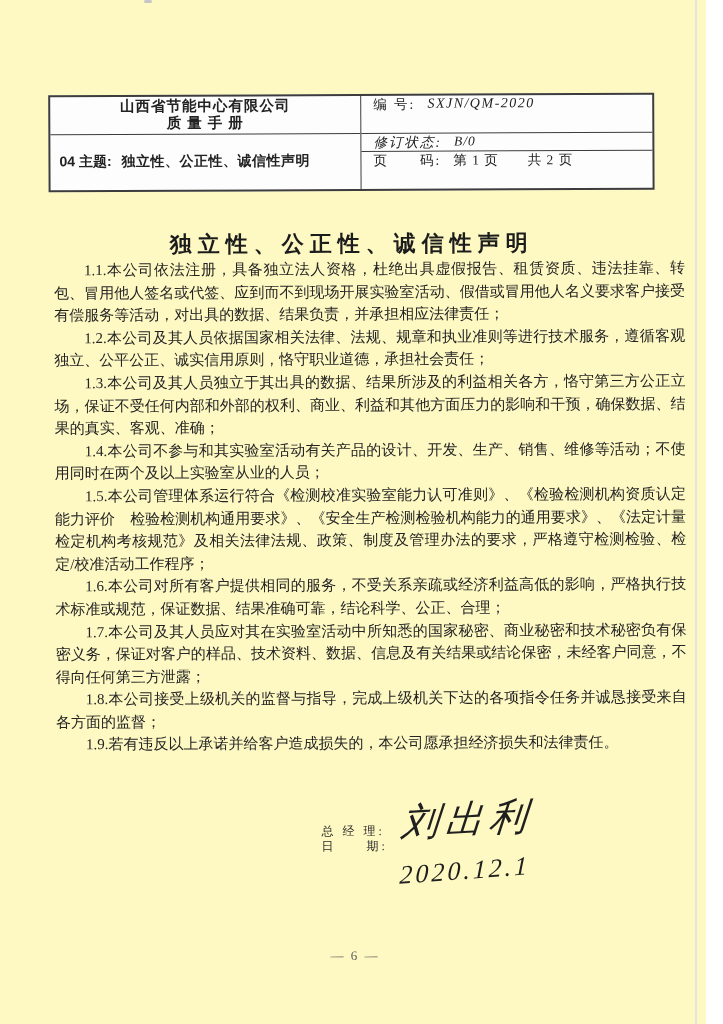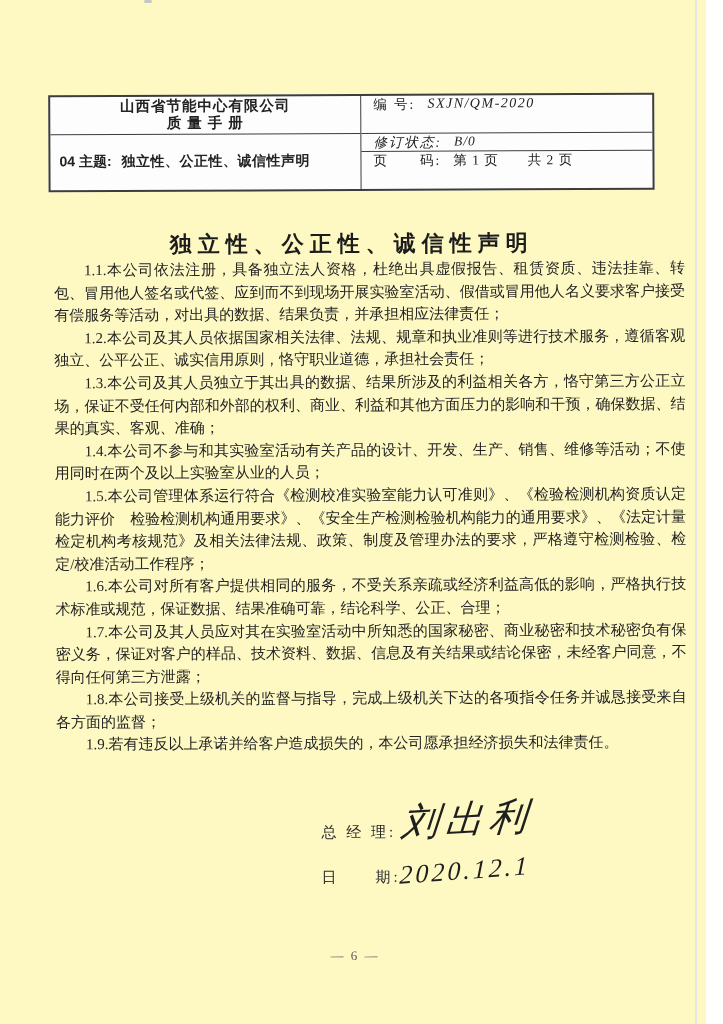--- a/index.html
+++ b/index.html
@@ -129,27 +129,27 @@
     text-align: justify;
     color: #242424;
   }
   .doc-body p {
     margin: 0;
     text-indent: 2em;
   }
   
   .sig-row { position: absolute; }
   .sig-label {
-    font-size: 15px;
+    font-size: 12px;
     letter-spacing: 3px;
     white-space: pre;
     color: #2a2a2a;
   }
   .sig-manager-label { left: 320px; top: 823px; }
-  .sig-date-label { left: 320px; top: 868px; }
+  .sig-date-label { left: 320px; top: 838px; }
   .handwriting {
     position: absolute;
     font-style: italic;
     color: #1f1f1f;
     white-space: nowrap;
   }
   .sig-name {
     left: 400px;
     top: 798px;
     font-size: 38px;

